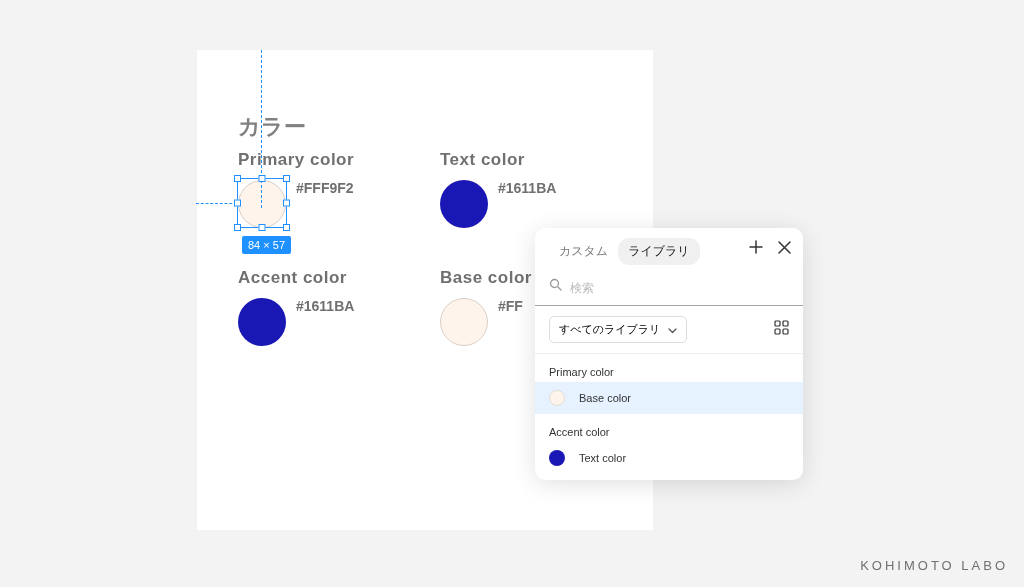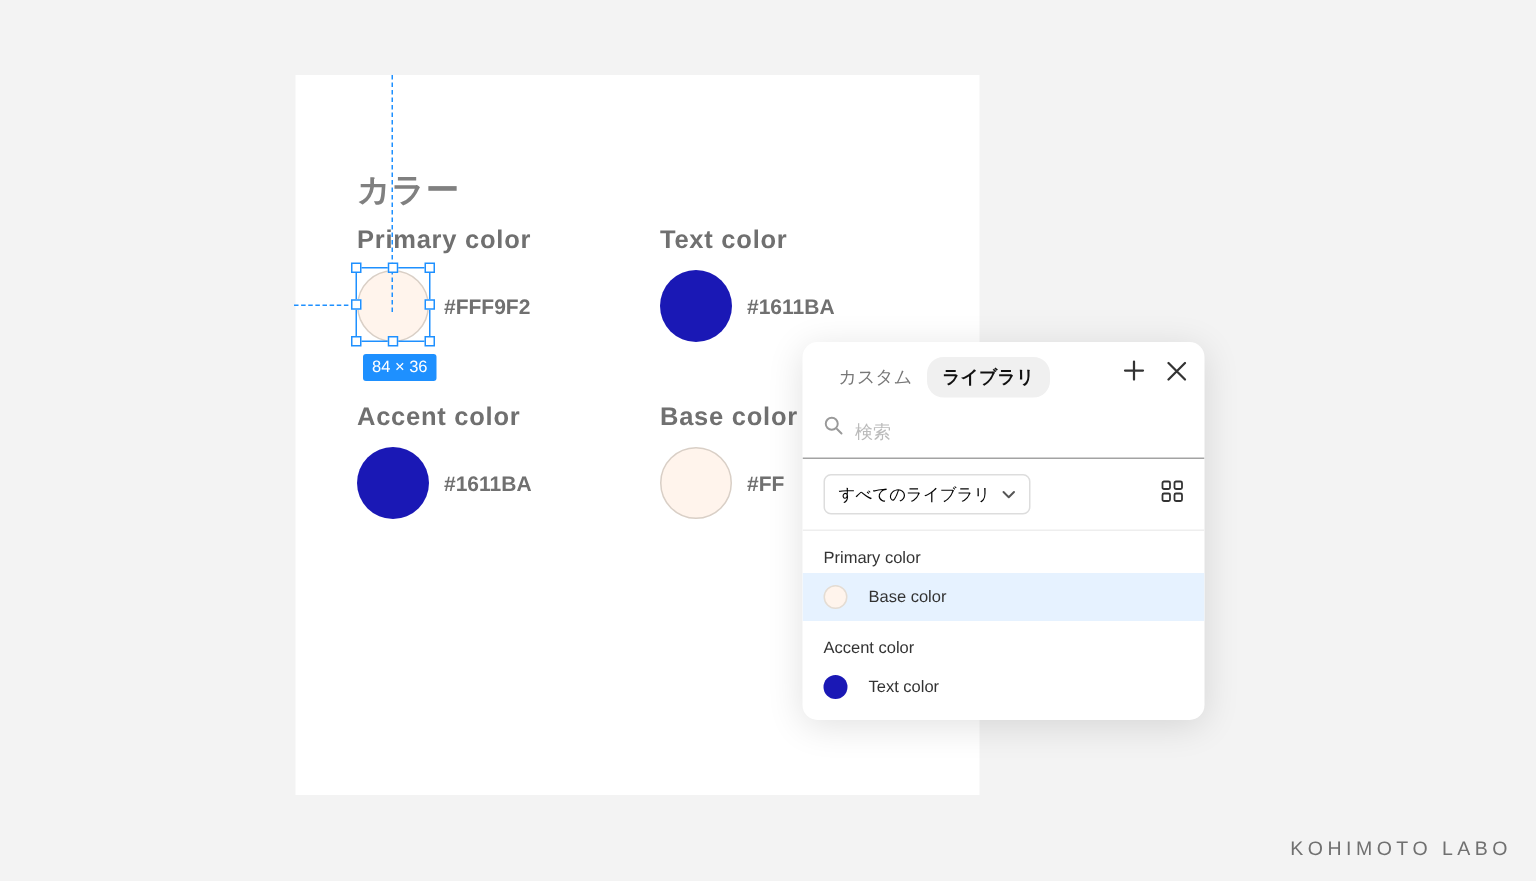--- a/index.html
+++ b/index.html
@@ -32,21 +32,21 @@
     letter-spacing: 0.5px;
   }
 
   .swatch-group { position: absolute; }
   .swatch-label {
     font-size: 17px;
     font-weight: 600;
     color: #707070;
     letter-spacing: 0.5px;
   }
-  .swatch-row { display: flex; align-items: center; margin-top: 10px; }
+  .swatch-row { display: flex; align-items: flex-start; margin-top: 10px; }
   .swatch-circle {
     width: 48px; height: 48px; border-radius: 50%;
     flex-shrink: 0;
   }
   .swatch-hex {
     margin-left: 10px;
     font-size: 14px;
     font-weight: 600;
     color: #707070;
   }
@@ -122,21 +122,20 @@
   .tab {
     font-size:12px;
     color:#777;
     padding:5px 10px;
     cursor:pointer;
   }
   .tab.active {
     color:#111;
     background:#f0f0f0;
     border-radius:11px;
-    font-weight:bold;
   }
   .panel-actions { margin-left:auto; display:flex; gap:10px; }
   .icon-btn {
     width:18px; height:18px;
     display:flex; align-items:center; justify-content:center;
     color:#333; cursor:pointer;
   }
 
   .panel-search {
     display:flex; align-items:flex-end;
@@ -243,21 +242,21 @@
 <div class="selection">
   <div class="sel-handle sel-nw"></div>
   <div class="sel-handle sel-n"></div>
   <div class="sel-handle sel-ne"></div>
   <div class="sel-handle sel-w"></div>
   <div class="sel-handle sel-e"></div>
   <div class="sel-handle sel-sw"></div>
   <div class="sel-handle sel-s"></div>
   <div class="sel-handle sel-se"></div>
 </div>
-<div class="size-badge">84 × 36</div>
+<div class="size-badge">84 × 57</div>
 
 <div class="panel">
   <div class="panel-tabs">
     <div class="tab">カスタム</div>
     <div class="tab active">ライブラリ</div>
     <div class="panel-actions">
       <div class="icon-btn">
         <svg width="14" height="14" viewBox="0 0 14 14">
             <path d="M7 1v12M1 7h12" stroke="#333" stroke-width="1.5" fill="none" stroke-linecap="round"></path>
           </svg>

